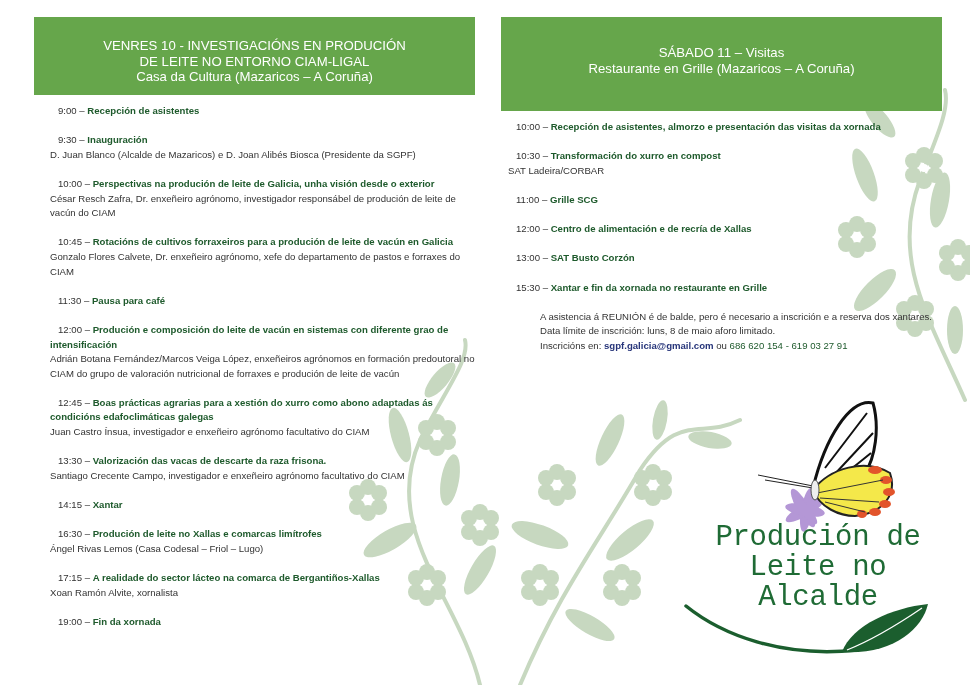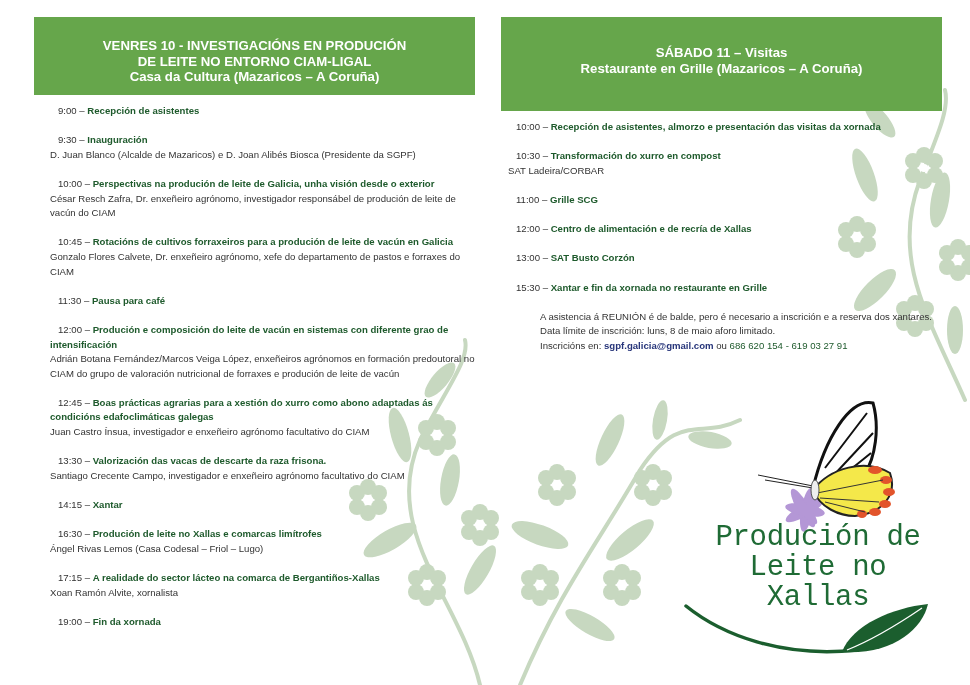--- a/index.html
+++ b/index.html
@@ -24,21 +24,21 @@
     }
     .col {
       position: absolute;
       z-index: 2;
     }
     .col-left { left: 34px; top: 17px; width: 441px; }
     .col-right { left: 501px; top: 17px; width: 441px; }
     .banner {
       background: #66a64b;
       color: #ffffff;
-      font-weight: bold;
+      font-weight: normal;
       text-align: center;
       font-size: 13.2px;
       line-height: 15.5px;
       box-sizing: border-box;
     }
     .col-left .banner { height: 78px; padding-top: 21px; }
     .col-right .banner { height: 94px; padding-top: 28px; }
     .banner div { white-space: nowrap; }
     .list {
       padding: 9px 0 0 16px;
@@ -200,20 +200,20 @@
     <ellipse cx="120" cy="114" rx="6" ry="4"></ellipse>
     <ellipse cx="107" cy="116" rx="5" ry="4"></ellipse>
   </g>
   <path d="M62 95 L128 82 M65 100 L124 104 M70 104 L110 114" stroke="#333" stroke-width="1"></path>
 
   <ellipse cx="60" cy="92" rx="4" ry="10" fill="#eee" stroke="#555" stroke-width="1"></ellipse>
 </svg>
 
 <div class="logo-title">
   <div>Produción de</div>
-  <div>Leite no Xallas</div>
+  <div>Leite no Alcalde</div>
 </div>
 
 <svg style="position:absolute;left:682px;top:600px;width:250px;height:70px;z-index:3;" viewBox="0 0 250 70" xmlns="http://www.w3.org/2000/svg">
   <path d="M4 6 C40 35, 100 58, 175 50" stroke="#1b5e2e" stroke-width="3.5" fill="none" stroke-linecap="round"></path>
   <path d="M160 52 C170 25, 210 8, 246 4 C240 30, 210 55, 160 52 Z" fill="#1b5e2e"></path>
   <path d="M165 50 C190 40, 215 25, 240 8" stroke="#ffffff" stroke-width="1.2" fill="none"></path>
 </svg>
 
 </body></html>

